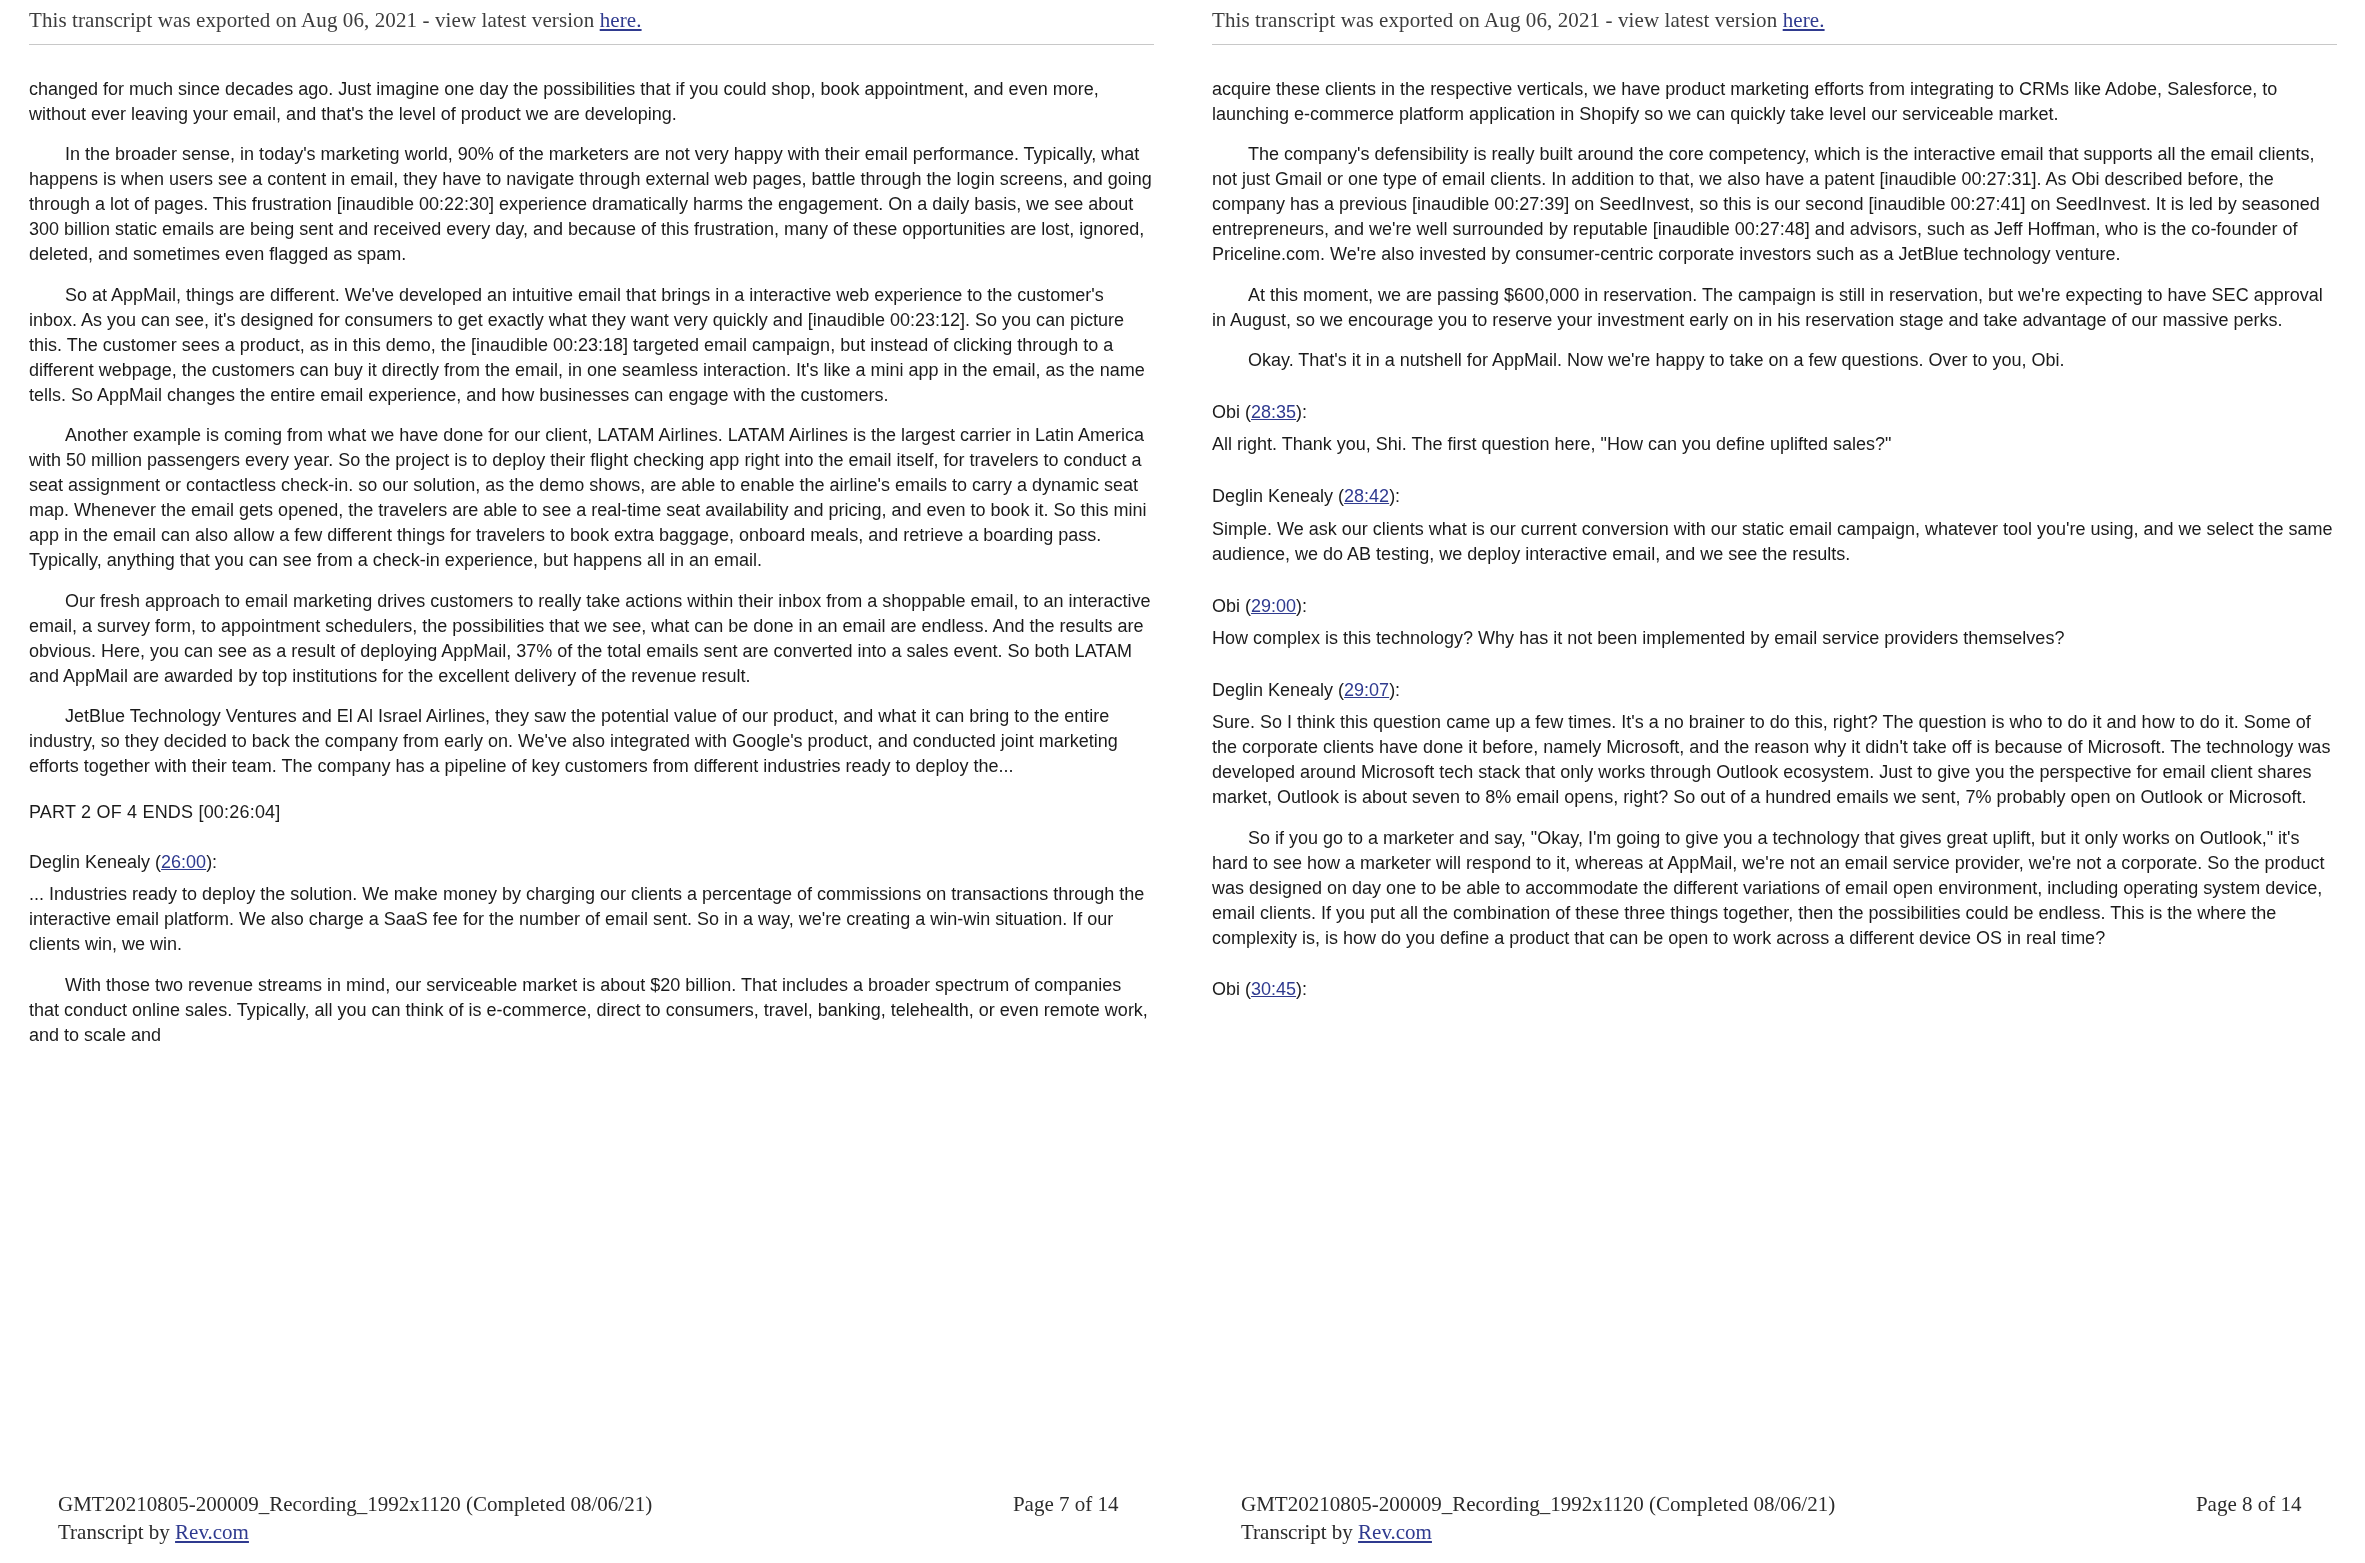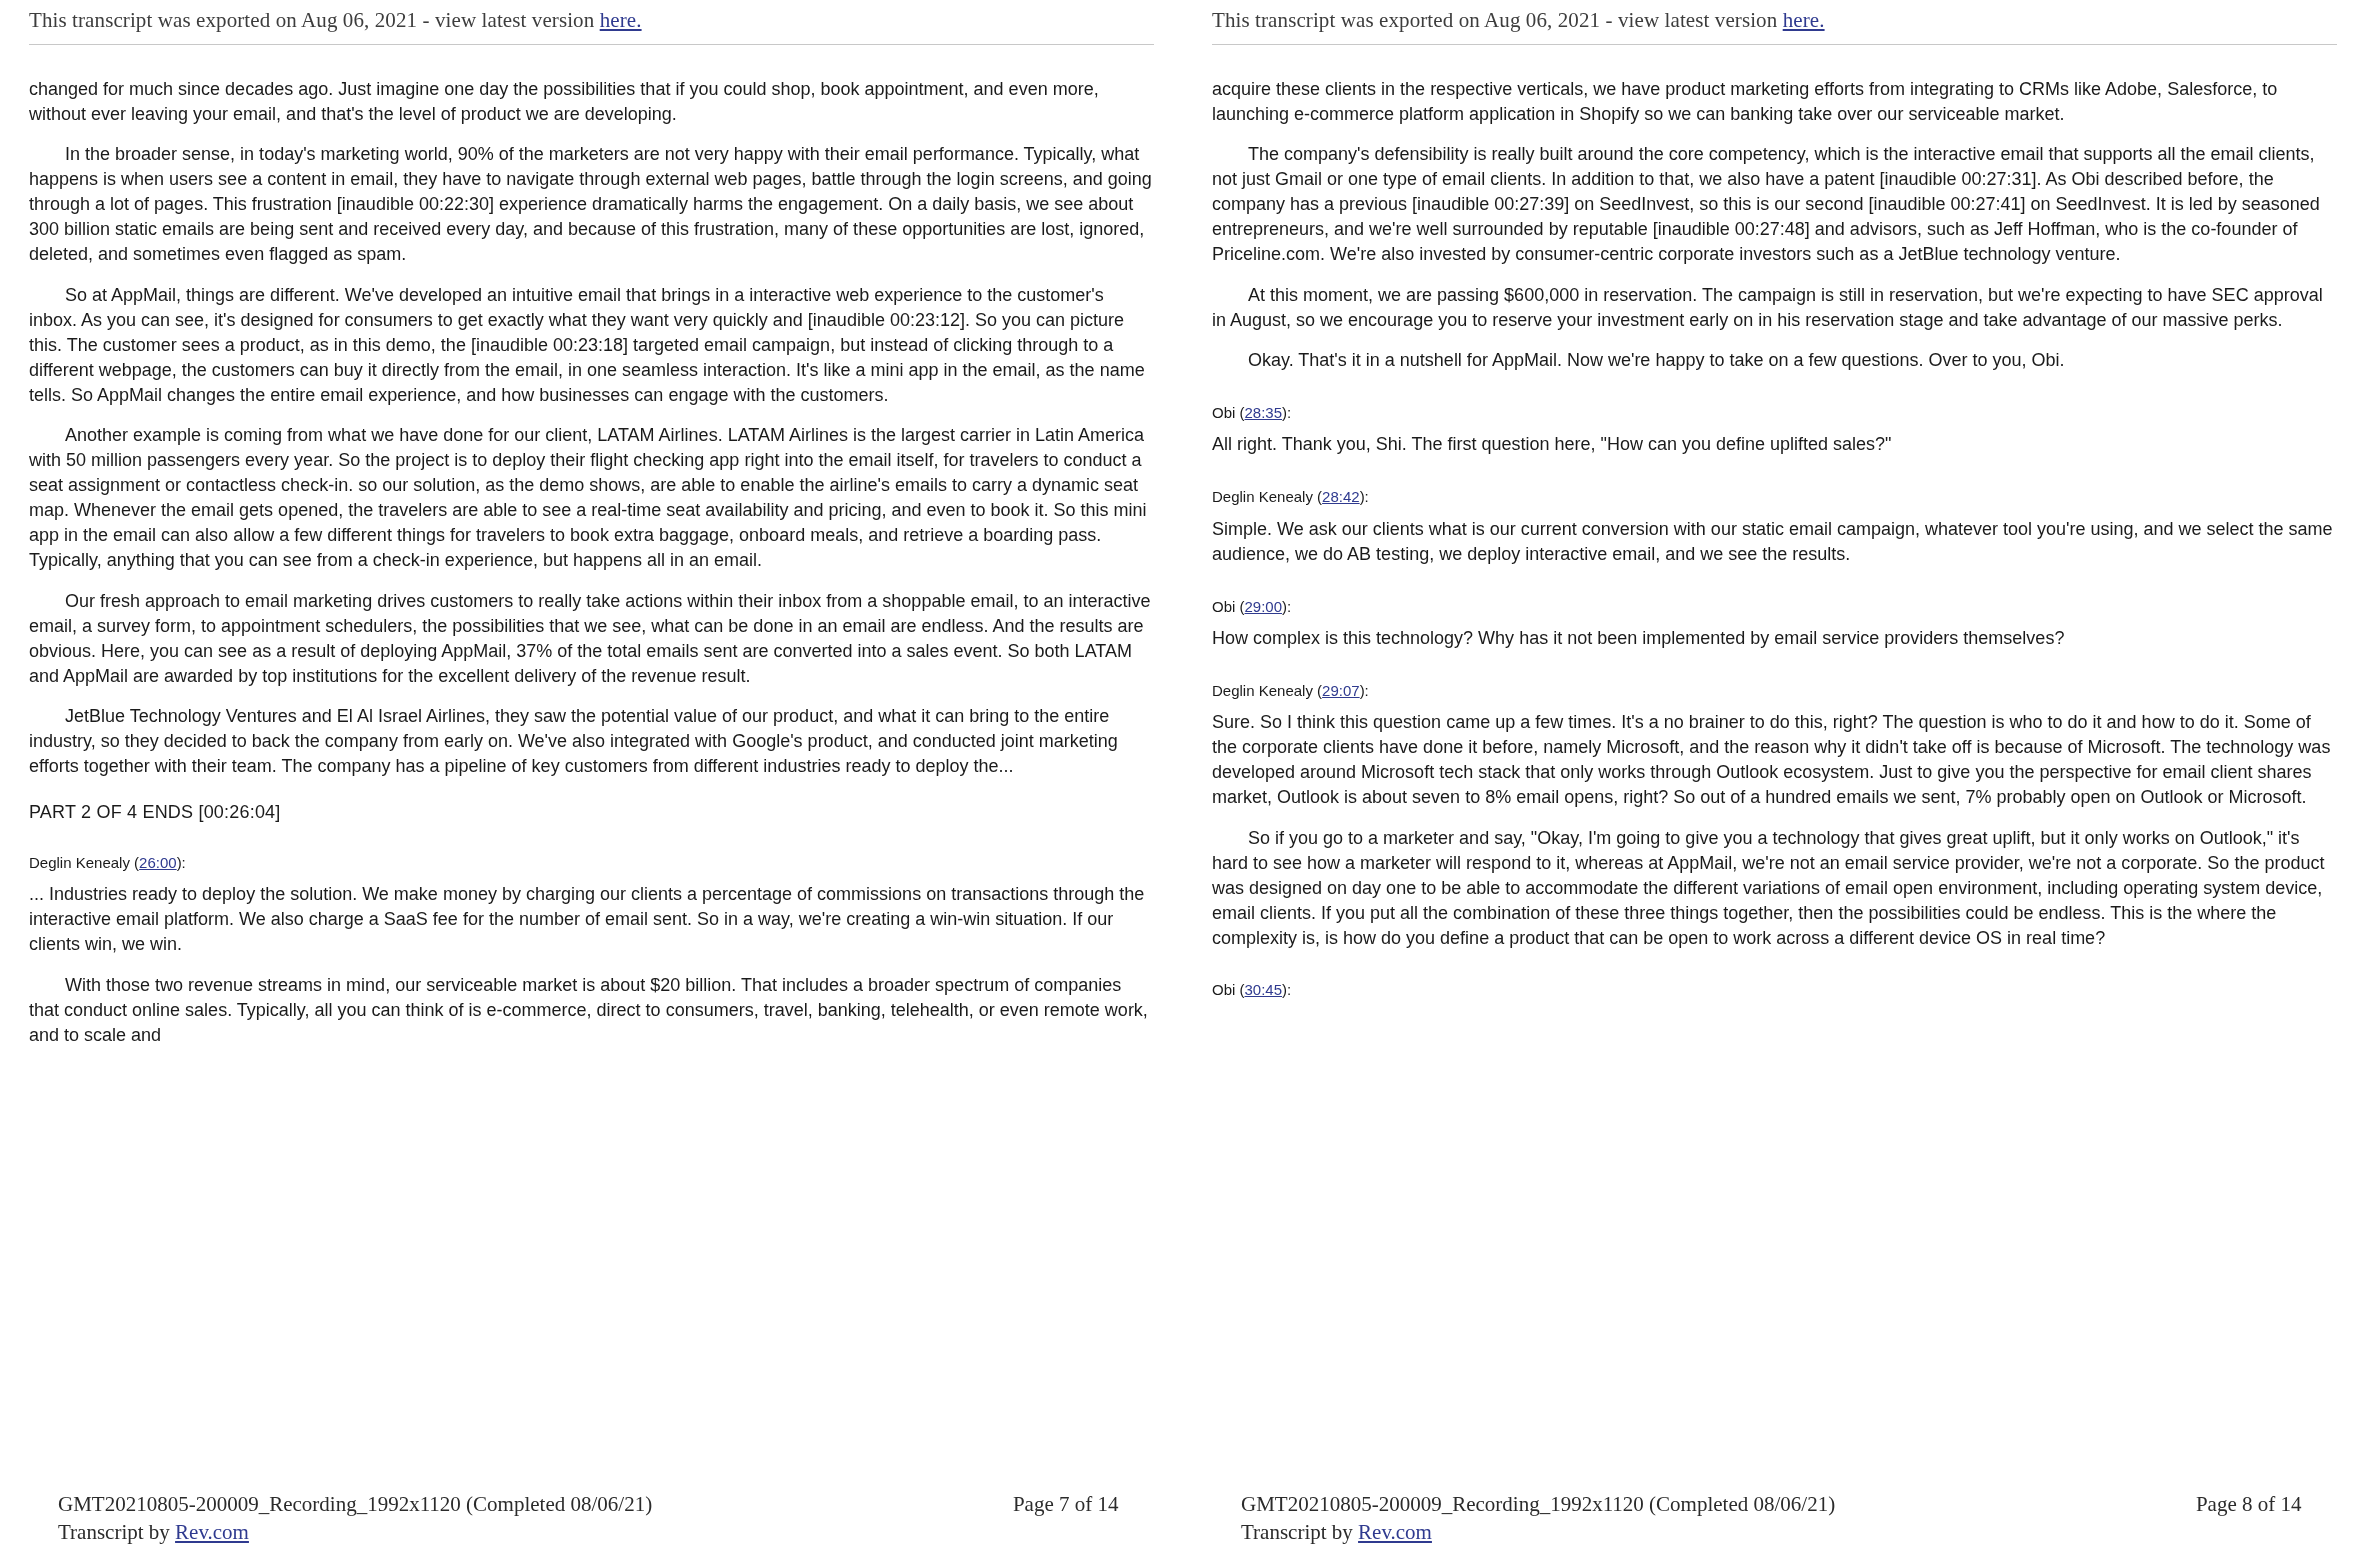--- a/index.html
+++ b/index.html
@@ -54,21 +54,21 @@
   }
   p {
     margin: 0 0 15.5px 0;
     text-align: left;
   }
   p.indent {
     text-indent: 36px;
   }
   .speaker {
     margin: 0 0 7.3px 0;
-    font-size: 15px;
+    font-size: 18px;
     color: #1b1b1b;
   }
   .speaker a, .ts {
     color: #2f3a8f;
     text-decoration: underline;
   }
   .part-end {
     margin: 21px 0 24.5px 0;
     font-size: 18px;
     letter-spacing: 0.2px;
@@ -138,21 +138,21 @@
   </div>
 
   <div class="page">
     <div class="page-inner">
       <div class="export-note">
         <span>This transcript was exported on Aug 06, 2021 - view latest version </span><a href="#">here.</a>
       </div>
       <div class="rule"></div>
 
       <div class="body-area">
-        <p>acquire these clients in the respective verticals, we have product marketing efforts from integrating to CRMs like Adobe, Salesforce, to launching e-commerce platform application in Shopify so we can banking take over our serviceable market.</p>
+        <p>acquire these clients in the respective verticals, we have product marketing efforts from integrating to CRMs like Adobe, Salesforce, to launching e-commerce platform application in Shopify so we can quickly take level our serviceable market.</p>
         <p class="indent">The company's defensibility is really built around the core competency, which is the interactive email that supports all the email clients, not just Gmail or one type of email clients. In addition to that, we also have a patent [inaudible 00:27:31]. As Obi described before, the company has a previous [inaudible 00:27:39] on SeedInvest, so this is our second [inaudible 00:27:41] on SeedInvest. It is led by seasoned entrepreneurs, and we're well surrounded by reputable [inaudible 00:27:48] and advisors, such as Jeff Hoffman, who is the co-founder of Priceline.com. We're also invested by consumer-centric corporate investors such as a JetBlue technology venture.</p>
         <p class="indent">At this moment, we are passing $600,000 in reservation. The campaign is still in reservation, but we're expecting to have SEC approval in August, so we encourage you to reserve your investment early on in his reservation stage and take advantage of our massive perks.</p>
         <p class="indent">Okay. That's it in a nutshell for AppMail. Now we're happy to take on a few questions. Over to you, Obi.</p>
 
         <div class="gap"></div>
 
         <p class="speaker"><span>Obi</span> (<a href="#" class="ts">28:35</a>):</p>
         <p>All right. Thank you, Shi. The first question here, "How can you define uplifted sales?"</p>
 
         <div class="gap"></div>

